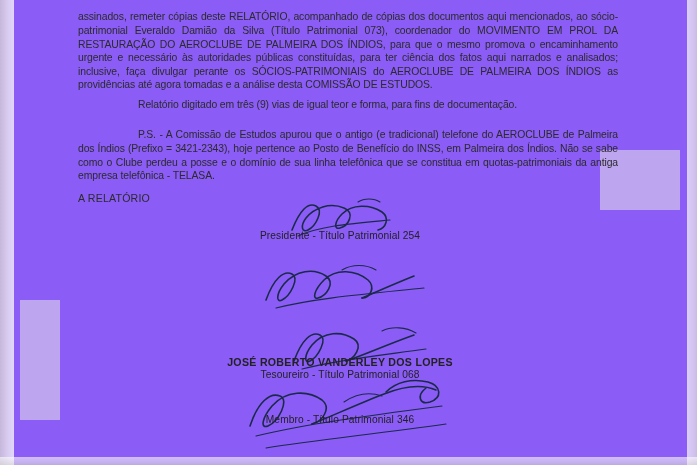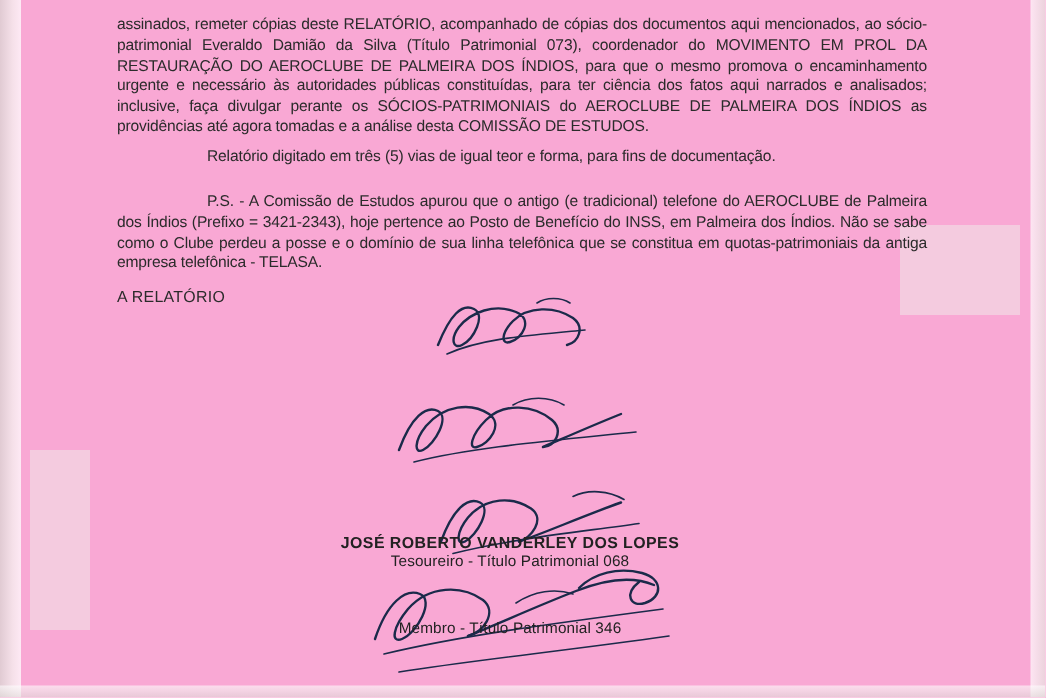--- a/index.html
+++ b/index.html
@@ -10,21 +10,21 @@
     width: 697px;
     height: 465px;
     background: #ffffff;
     font-family: "Liberation Sans", sans-serif;
     overflow: hidden;
   }
   .page {
     position: relative;
     width: 697px;
     height: 465px;
-    background: #f9a8d4;
+    background: #8b5cf6;
     overflow: hidden;
   }
   
   .scan-edge-left {
     position: absolute;
     left: 0; top: 0;
     width: 14px; height: 465px;
     background: linear-gradient(to right, #d8d6d2, #f4f3f0 60%, #ffffff);
     opacity: .75;
   }
@@ -155,36 +155,37 @@
   <div class="scan-edge-right"></div>
   <div class="scan-edge-bottom"></div>
 
   <div class="smudge" style="left:600px;top:150px;width:80px;height:60px;"></div>
   <div class="smudge" style="left:20px;top:300px;width:40px;height:120px;"></div>
 
   <div class="content">
 
     <p class="para p1">assinados, remeter cópias deste RELATÓRIO, acompanhado de cópias dos documentos aqui mencionados, ao sócio-patrimonial Everaldo Damião da Silva (Título Patrimonial 073), coordenador do MOVIMENTO EM PROL DA RESTAURAÇÃO DO AEROCLUBE DE PALMEIRA DOS ÍNDIOS, para que o mesmo promova o encaminhamento urgente e necessário às autoridades públicas constituídas, para ter ciência dos fatos aqui narrados e analisados; inclusive, faça divulgar perante os SÓCIOS-PATRIMONIAIS do AEROCLUBE DE PALMEIRA DOS ÍNDIOS as providências até agora tomadas e a análise desta COMISSÃO DE ESTUDOS.</p>
 
-    <p class="para p2" style="text-indent:60px;">Relatório digitado em três (5) vias de igual teor e forma, para fins de documentação.</p>
+    <p class="para p2" style="text-indent:60px;">Relatório digitado em três (9) vias de igual teor e forma, para fins de documentação.</p>
 
     <p class="para p3" style="text-indent:60px;">P.S. - A Comissão de Estudos apurou que o antigo (e tradicional) telefone do AEROCLUBE de Palmeira dos Índios (Prefixo = 3421-2343), hoje pertence ao Posto de Benefício do INSS, em Palmeira dos Índios. Não se sabe como o Clube perdeu a posse e o domínio de sua linha telefônica que se constitua em quotas-patrimoniais da antiga empresa telefônica - TELASA.</p>
 
 
     <div class="commissao-label">A RELATÓRIO</div>
 
     <div class="scribble sc1">
       <svg width="120" height="46" viewBox="0 0 120 46">
         <path class="stroke" d="M6,34 C14,14 22,6 30,10 C38,14 30,30 22,34 C16,37 14,30 20,22 C28,12 44,6 58,12 C70,17 62,30 54,32 C48,34 48,26 56,18 C66,8 84,8 96,16 C104,22 100,32 92,34"></path>
         <path class="stroke-thin" d="M12,40 C34,30 62,28 104,24"></path>
         <path class="stroke-thin" d="M72,6 C78,2 88,2 94,6"></path>
       </svg>
     </div>
 
     <div class="sig-block sb1">
+      <div class="sig-role">Presidente - Título Patrimonial 254</div>
     </div>
 
     <div class="scribble sc2">
       <svg width="180" height="52" viewBox="0 0 180 52">
         <path class="stroke" d="M10,38 C18,16 28,8 36,12 C44,16 34,34 26,38 C20,41 20,32 28,22 C40,8 58,6 70,14 C80,21 70,34 62,36 C56,38 58,28 68,18 C80,6 100,8 112,18 C120,25 114,36 106,36"></path>
         <path class="stroke" d="M106,36 C120,30 138,22 158,14"></path>
         <path class="stroke-thin" d="M20,46 C60,36 110,32 168,26"></path>
         <path class="stroke-thin" d="M86,8 C96,2 110,2 120,8"></path>
       </svg>
     </div>

